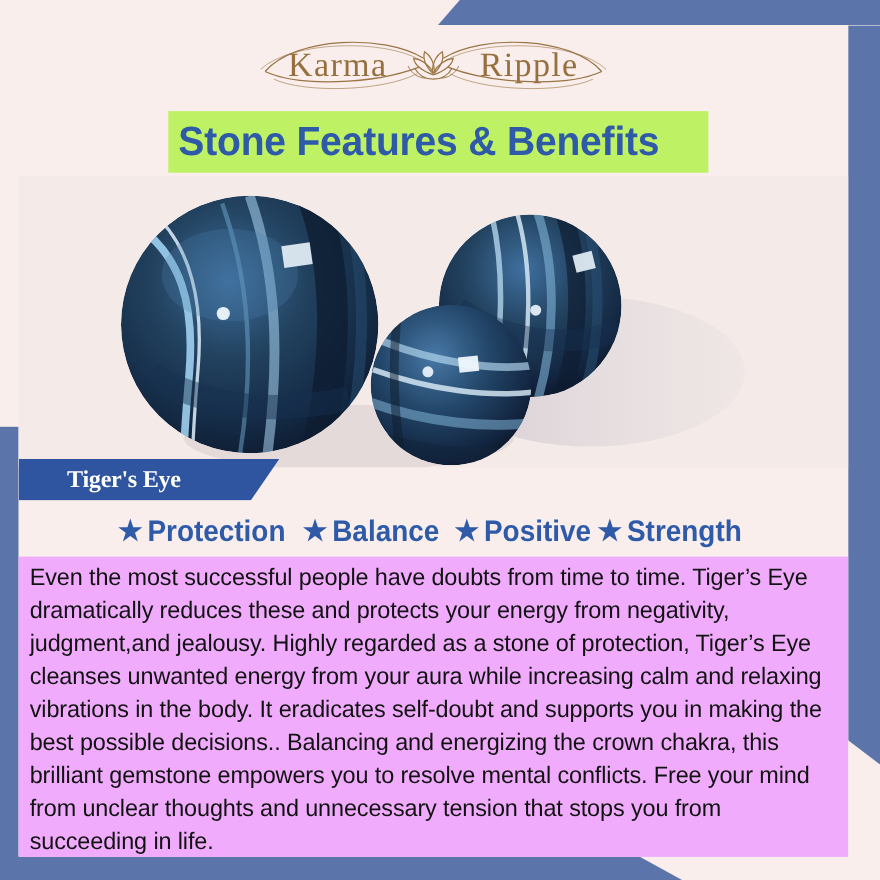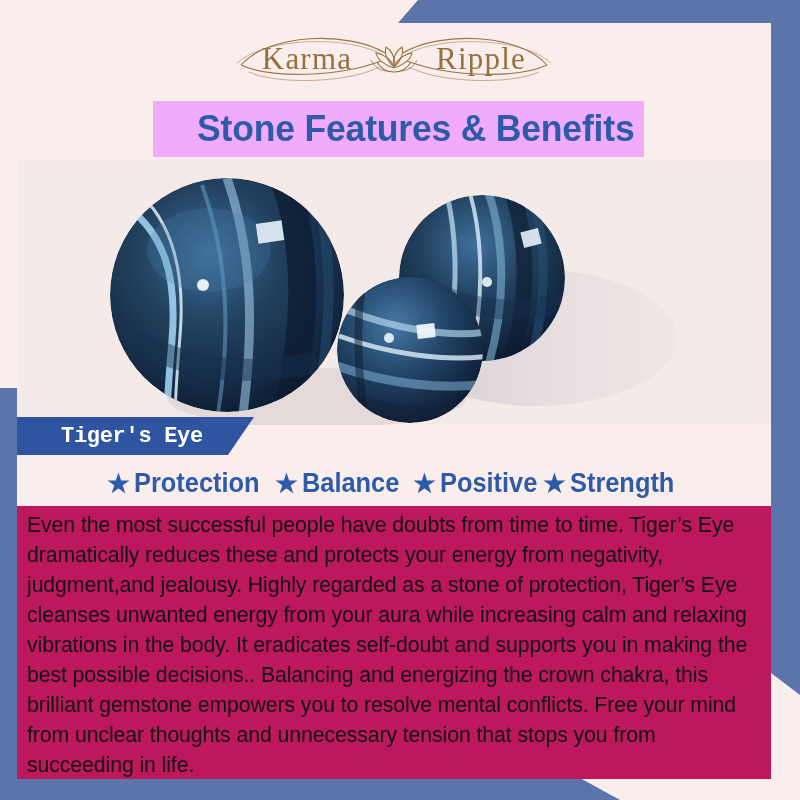--- a/index.html
+++ b/index.html
@@ -40,22 +40,22 @@
   
   .logo-wrap{
     position:absolute;left:0;right:12px;top:26px;height:66px;
     display:flex;align-items:center;justify-content:center;
   }
   .logo-svg{display:block;}
 
   
   .title-band{
     position:absolute;left:153px;top:101px;width:491px;height:56px;
-    background:#f0abfc;
-    display:flex;align-items:center;justify-content:flex-end;
+    background:#bef264;
+    display:flex;align-items:center;justify-content:flex-start;
   }
   .title-text{
     font-family:"Liberation Sans Narrow","Liberation Sans",sans-serif;
     font-weight:bold;font-size:37px;letter-spacing:-0.2px;
     color:#2e5aa8;white-space:nowrap;
     transform:scaleX(.96);
   }
 
   
   .photo{
@@ -66,41 +66,41 @@
 
   
   .tag{
     position:absolute;left:17px;top:417px;width:237px;height:38px;
     background:#2f55a0;
     clip-path:polygon(0 0,100% 0,89% 100%,0 100%);
     display:flex;align-items:center;
   }
   .tag-text{
     margin-left:44px;color:#ffffff;font-weight:bold;font-size:22px;
-    font-family:Liberation Mono, monospace;letter-spacing:-0.3px;
+    font-family:Liberation Serif, serif;letter-spacing:-0.3px;
   }
 
   
   .features{
     position:absolute;left:17px;top:463px;width:754px;height:40px;
     display:flex;align-items:center;justify-content:center;
   }
   .feature{
     display:flex;align-items:center;color:#2e5aa8;
     font-family:"Liberation Sans Narrow","Liberation Sans",sans-serif;
     font-weight:bold;font-size:27px;white-space:nowrap;
   }
   .feature .star{font-size:25px;line-height:1;margin-right:4px;}
   .feature .flabel{transform:scaleX(.94);transform-origin:left center;}
   .feature + .feature{margin-left:8px;}
 
   
   .body-panel{
     position:absolute;left:17px;top:506px;width:754px;height:273px;
-    background:#be185d;
+    background:#f0abfc;
   }
   .body-text{
     position:absolute;left:10px;top:4px;width:738px;
     font-family:"Liberation Sans Narrow","Liberation Sans",sans-serif;
     font-size:21.6px;line-height:30px;color:#121212;
     letter-spacing:-0.1px;
     transform:scaleX(.985);transform-origin:left top;
   }
 </style>
 </head>

